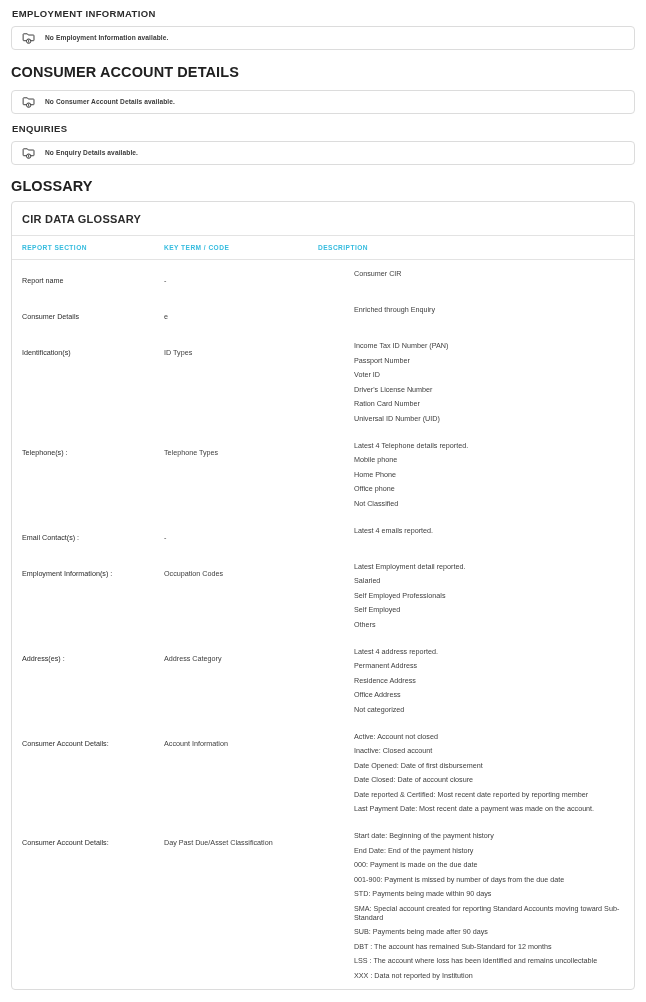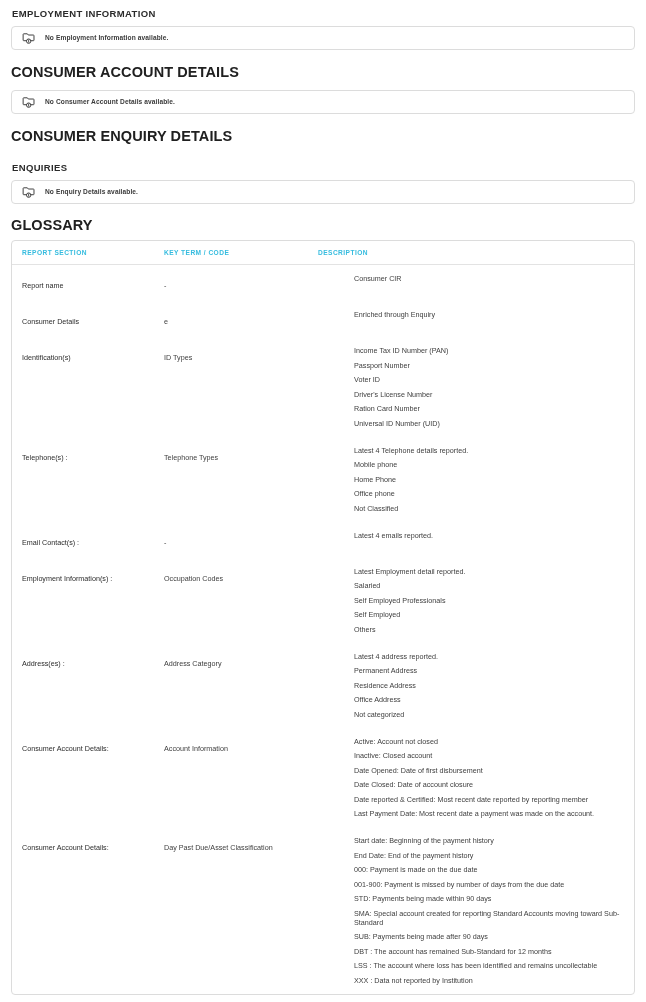--- a/index.html
+++ b/index.html
@@ -166,38 +166,38 @@
     <span class="ec-icon">
       <svg viewBox="0 0 16 16" width="14" height="14" fill="none" xmlns="http://www.w3.org/2000/svg">
         <path d="M2 3.2h4.1l1.1 1.4H13a.7.7 0 0 1 .7.7v5.1a.7.7 0 0 1-.7.7H2a.7.7 0 0 1-.7-.7V3.9A.7.7 0 0 1 2 3.2z" stroke="#3a3a3a" stroke-width="1.1" stroke-linejoin="round"></path>
         <circle cx="7.6" cy="11.6" r="2.5" stroke="#3a3a3a" stroke-width="1.1" fill="#ffffff"></circle>
         <path d="M7.6 10.2v2.6" stroke="#3a3a3a" stroke-width="1" stroke-linecap="round"></path>
       </svg>
     </span>
     <span class="ec-text">No Consumer Account Details available.</span>
   </div>
 
-  <h2 class="section-heading">CONSUMER ENQUIRY DETAILS</h2>
 
   <h3 class="sub-heading">ENQUIRIES</h3>
 
   <div class="empty-card">
     <span class="ec-icon">
       <svg viewBox="0 0 16 16" width="14" height="14" fill="none" xmlns="http://www.w3.org/2000/svg">
         <path d="M2 3.2h4.1l1.1 1.4H13a.7.7 0 0 1 .7.7v5.1a.7.7 0 0 1-.7.7H2a.7.7 0 0 1-.7-.7V3.9A.7.7 0 0 1 2 3.2z" stroke="#3a3a3a" stroke-width="1.1" stroke-linejoin="round"></path>
         <circle cx="7.6" cy="11.6" r="2.5" stroke="#3a3a3a" stroke-width="1.1" fill="#ffffff"></circle>
         <path d="M7.6 10.2v2.6" stroke="#3a3a3a" stroke-width="1" stroke-linecap="round"></path>
       </svg>
     </span>
     <span class="ec-text">No Enquiry Details available.</span>
   </div>
 
   <h2 class="section-heading tight">GLOSSARY</h2>
 
   <div class="glossary-card">
+    <div class="glossary-title">CIR DATA GLOSSARY</div>
 
     <table class="glossary">
       <colgroup>
           <col class="c1">
           <col class="c2">
           <col class="c3">
         </colgroup>
       <thead>
         <tr>
           <th class="c1">REPORT SECTION</th>

